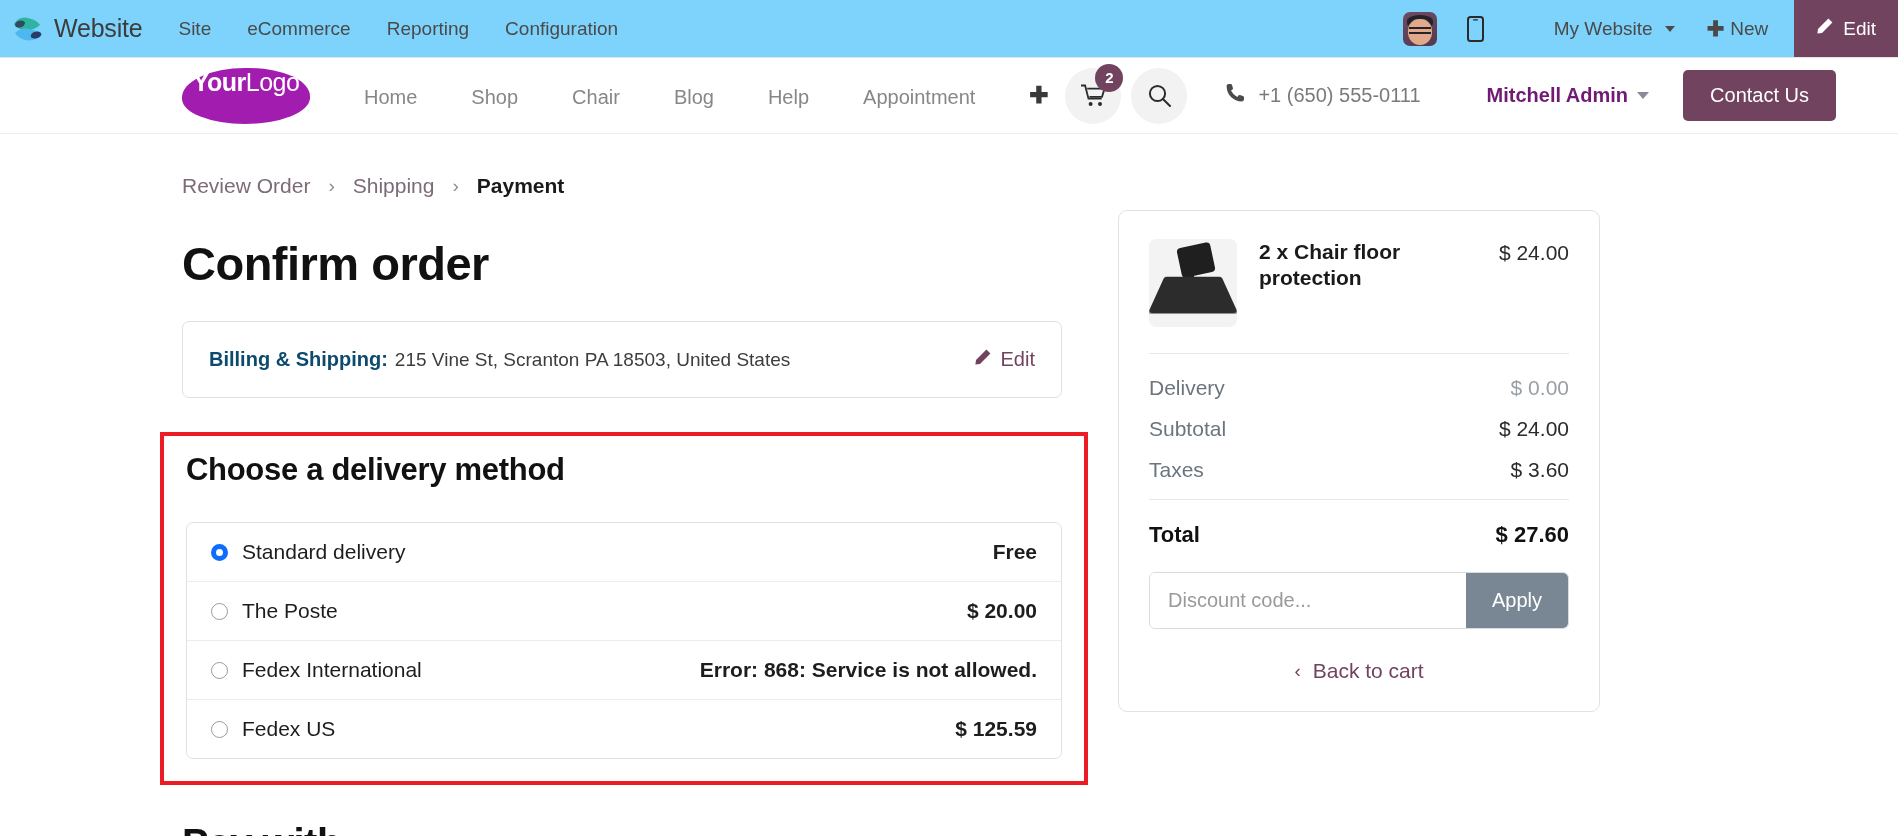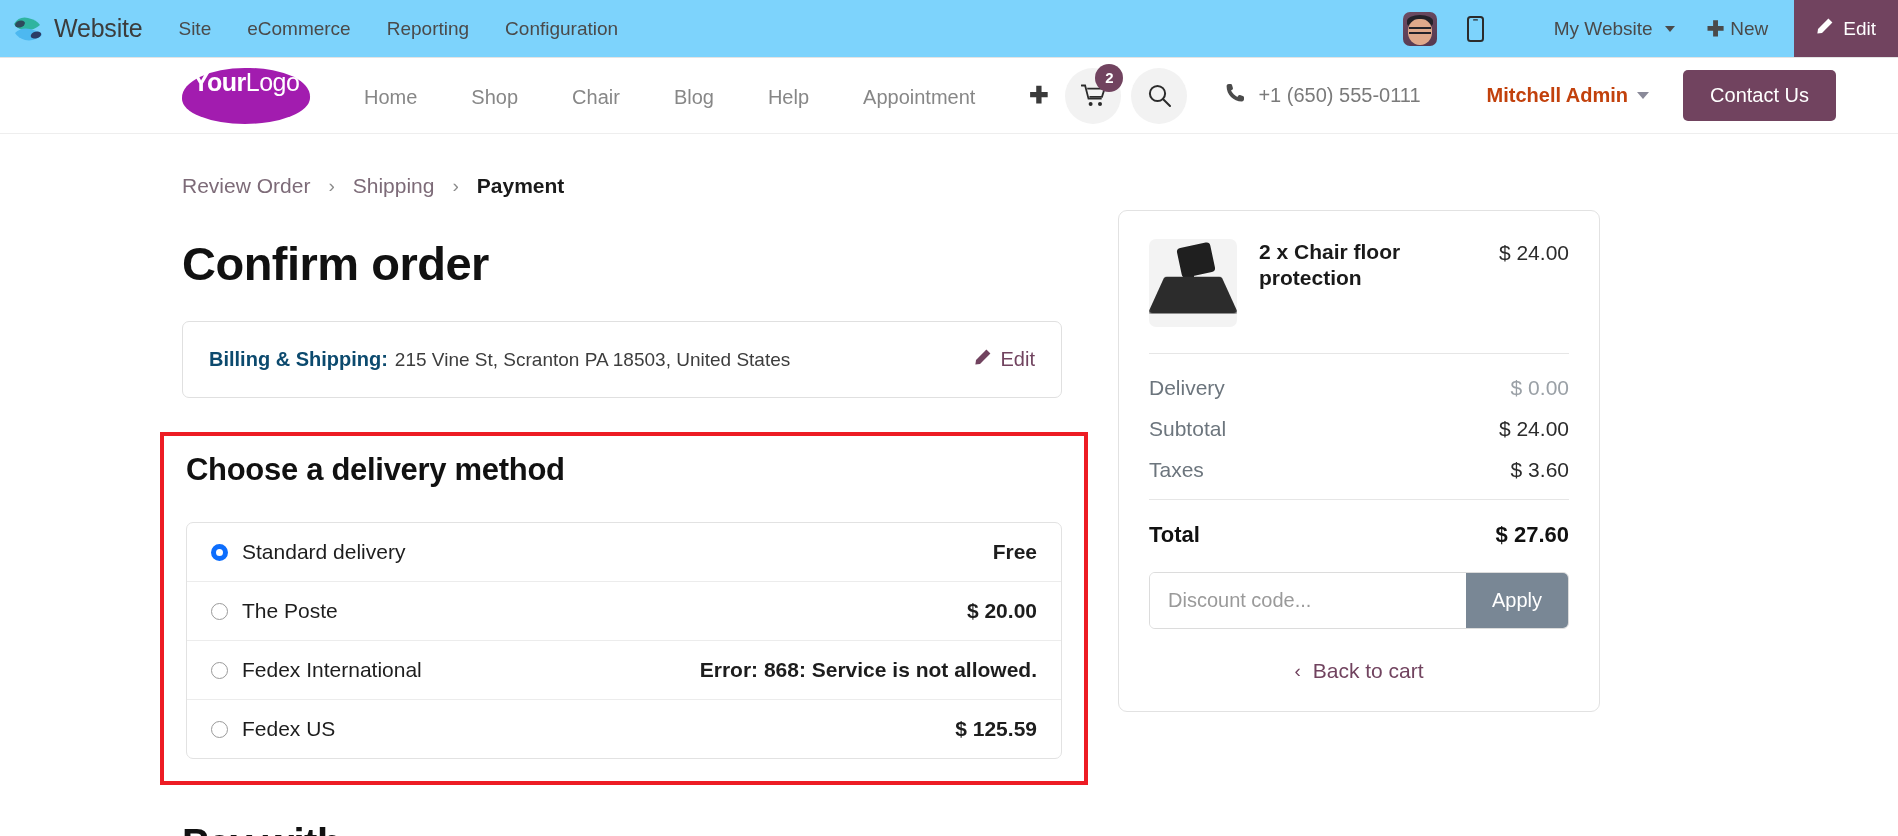--- a/index.html
+++ b/index.html
@@ -102,21 +102,21 @@
     background: #71435f; color: #ffffff; font-size: 15px;
     display: flex; align-items: center; justify-content: center;
     font-weight: 600;
   }
   .phone-block {
     display: flex; align-items: center; gap: 13px;
     margin: 0 42px 0 38px; font-size: 20px; color: #7a7a7a;
     white-space: nowrap; cursor: pointer;
   }
   .user-menu {
-    font-size: 20px; color: #c2410c; font-weight: 600;
+    font-size: 20px; color: #701a75; font-weight: 600;
     display: flex; align-items: center; gap: 9px;
     margin-right: 34px; cursor: pointer; white-space: nowrap; padding-left: 24px;
   }
   .caret-gray {
     width: 0; height: 0; border-left: 6px solid transparent;
     border-right: 6px solid transparent; border-top: 7px solid #8a8a99;
   }
   .contact-btn {
     background: #71435f; color: #ffffff; font-size: 20px;
     padding: 14px 27px; border-radius: 5px; cursor: pointer;

